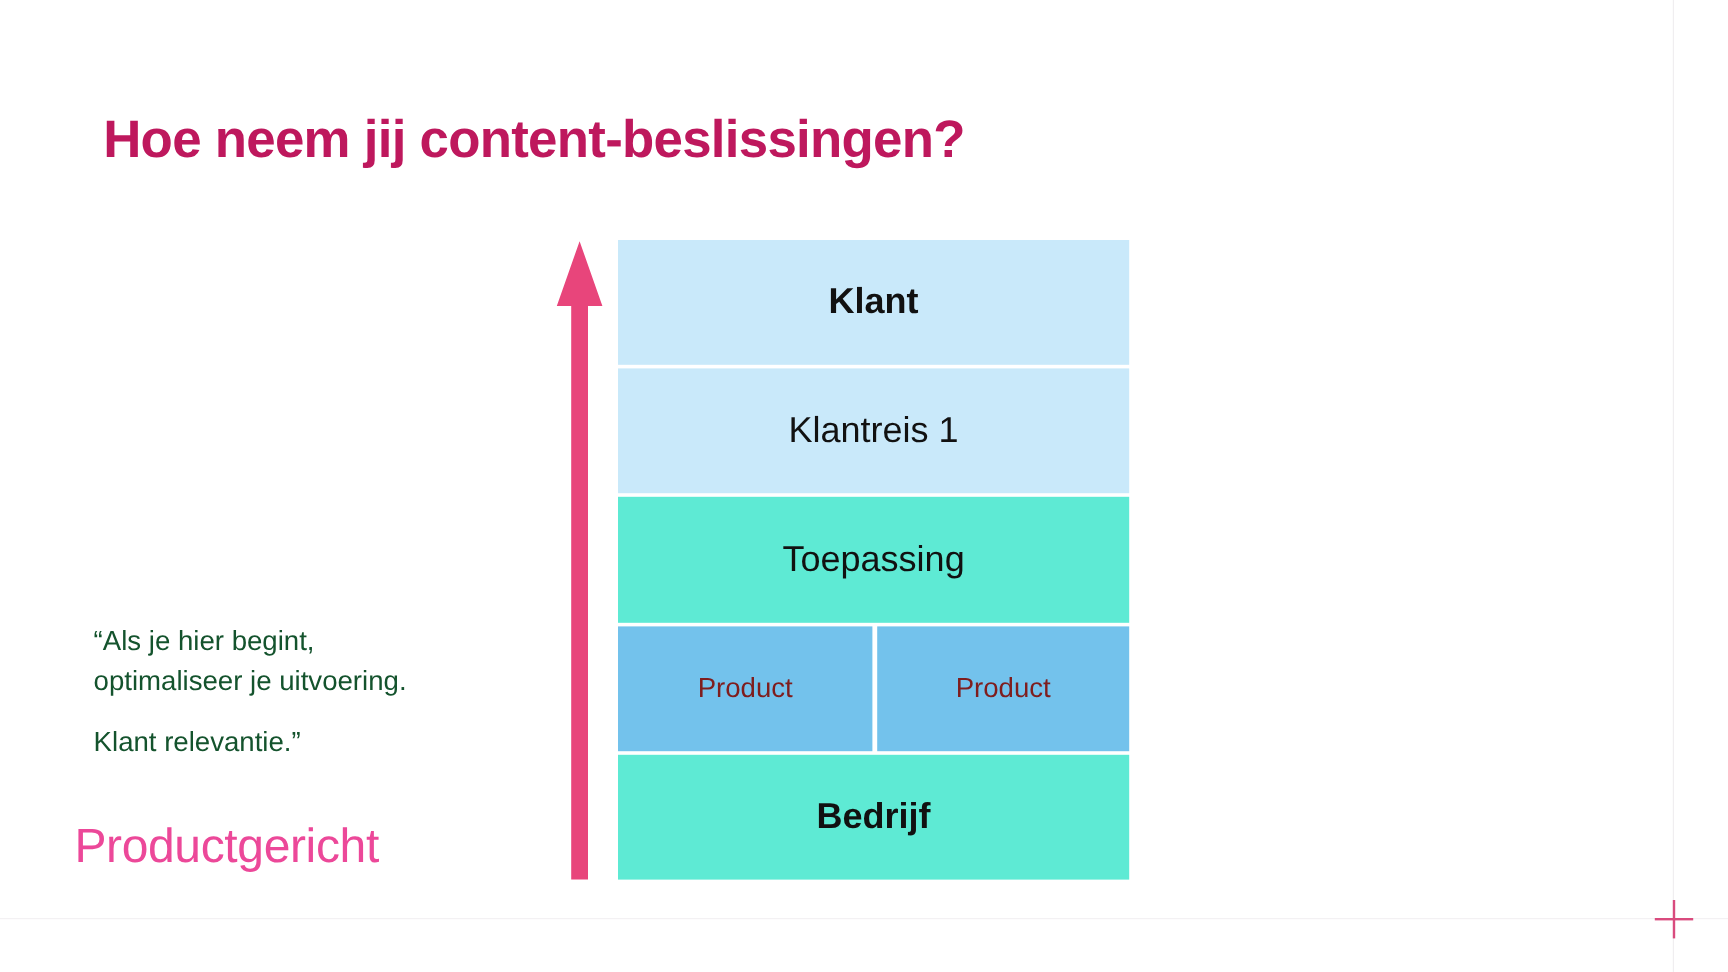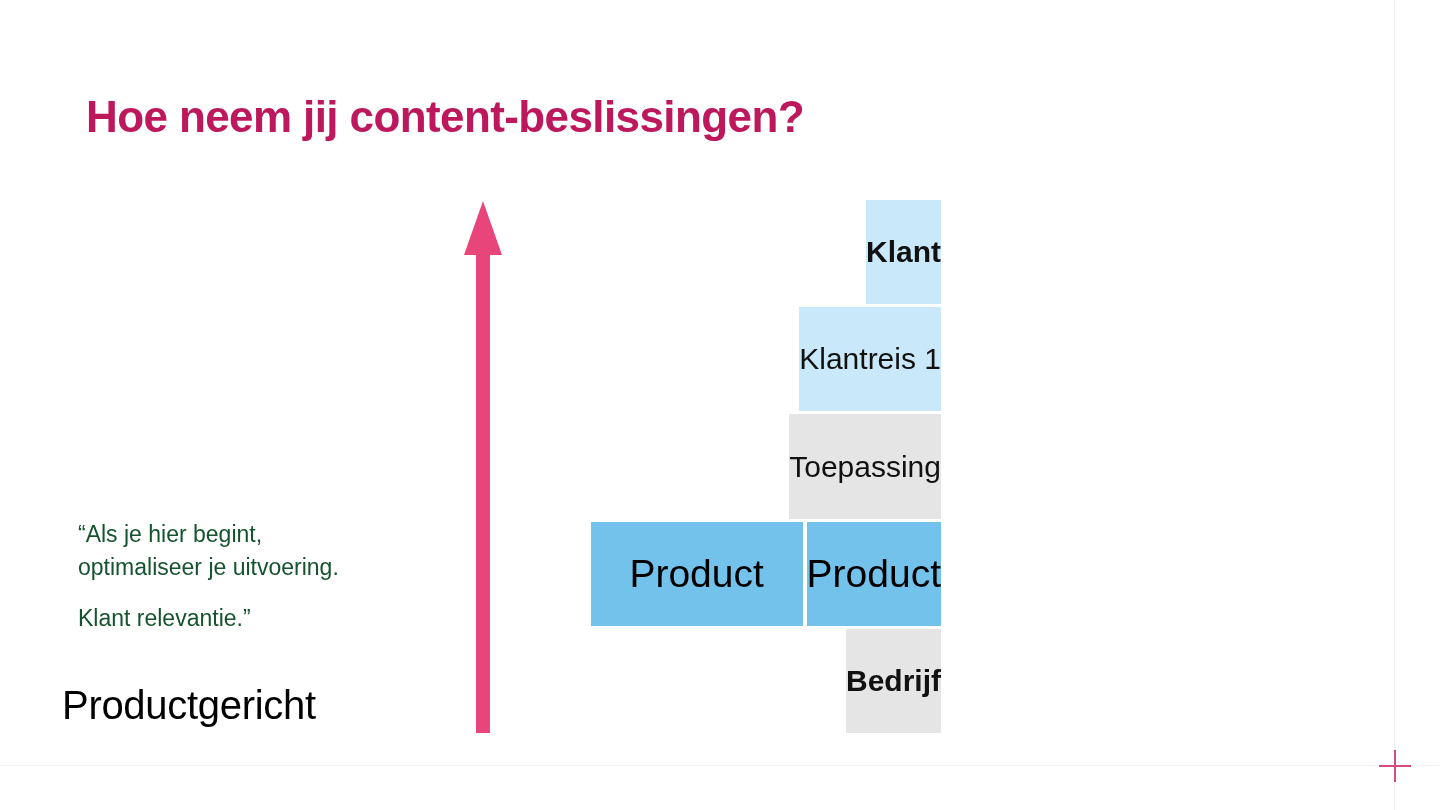--- a/index.html
+++ b/index.html
@@ -90,21 +90,21 @@
   .quote .quote-gap {
     display: block;
     height: 18px;
   }
 
   .label-bottom {
     position: absolute;
     left: 62px;
     top: 683px;
     font-size: 40px;
-    color: #000000;
+    color: #ec4899;
     letter-spacing: -0.3px;
     white-space: nowrap;
   }
 
   
   .arrow {
     position: absolute;
     left: 462px;
     top: 198px;
     width: 42px;
@@ -115,47 +115,46 @@
   
   .stack {
     position: absolute;
     left: 515px;
     top: 200px;
     width: 426px;
     height: 533px;
     display: flex;
     flex-direction: column;
     gap: 3px;
-    align-items: flex-end;
   }
   .row {
     flex: 1 1 0;
     display: flex;
     align-items: center;
     justify-content: center;
     font-size: 30px;
     color: #111111;
     line-height: 1;
   }
   .row.tone-light { background: #c9e9fa; }
-  .row.tone-dark  { background: #e5e5e5; }
+  .row.tone-dark  { background: #5eead4; }
   .row.bold { font-weight: 700; }
 
   .row.split {
     gap: 4px;
     background: transparent;
     padding: 0;
   }
   .cell {
     display: flex;
     align-items: center;
     justify-content: center;
     background: #73c2ec;
-    font-size: 39px;
-    color: #000000;
+    font-size: 23px;
+    color: #7f1d1d;
     height: 100%;
   }
   .cell.left  { width: 212px; }
   .cell.right { flex: 1 1 auto; }
 </style>
 </head>
 <body>
 
 <div class="slide">
 

